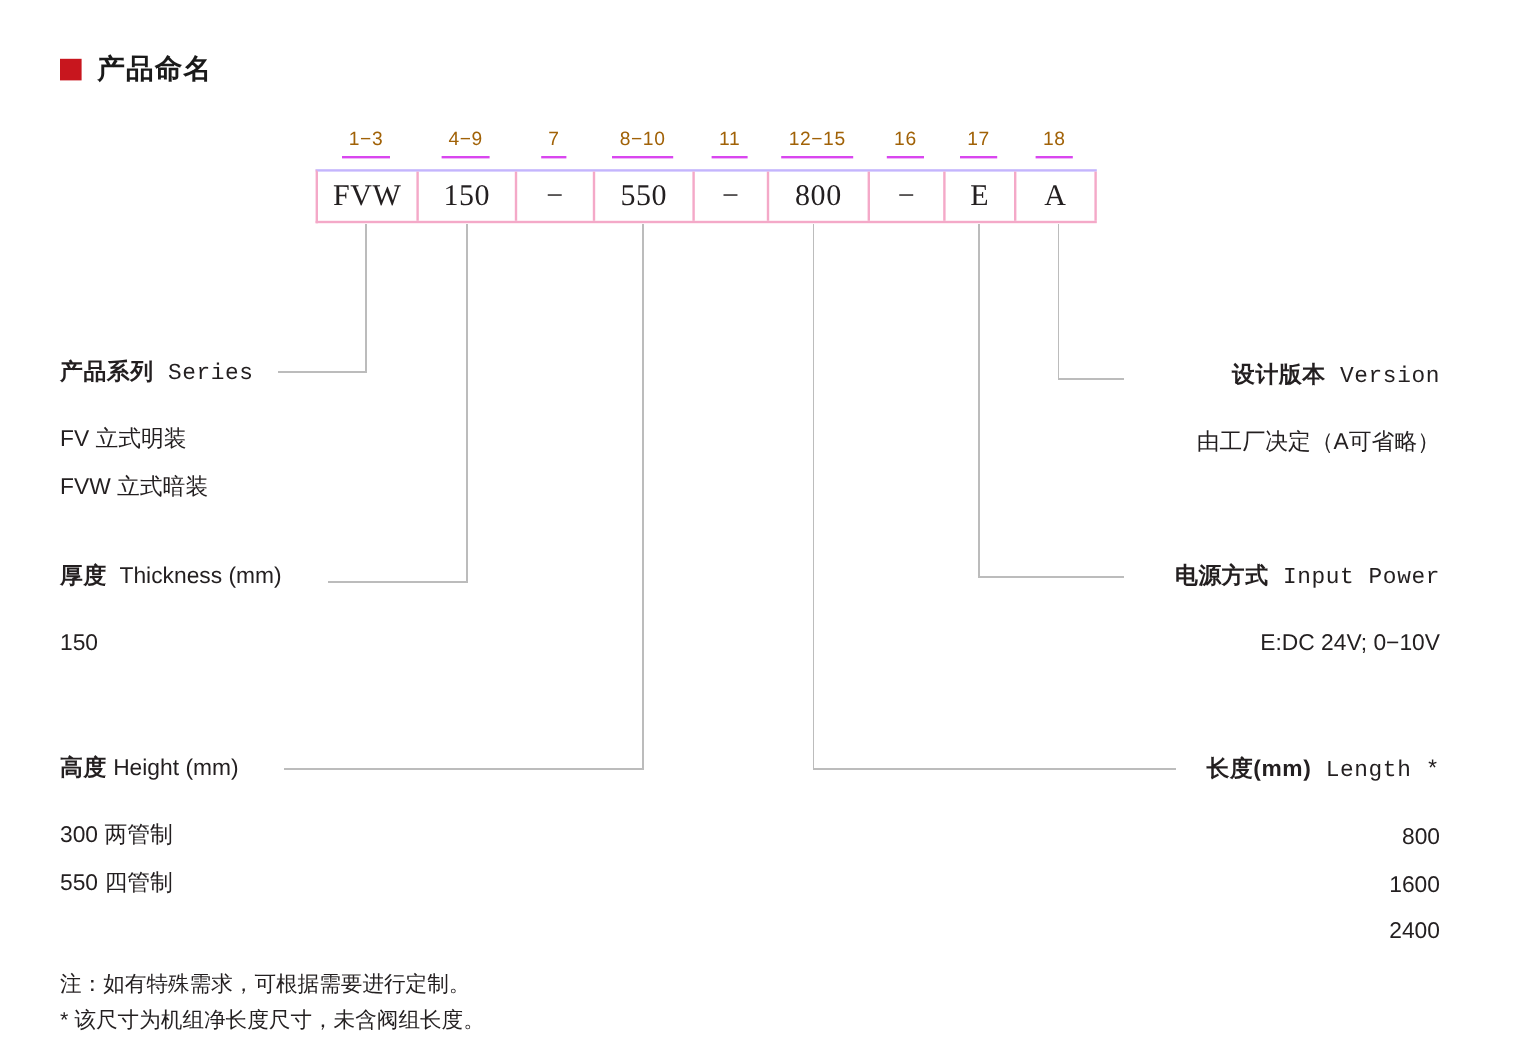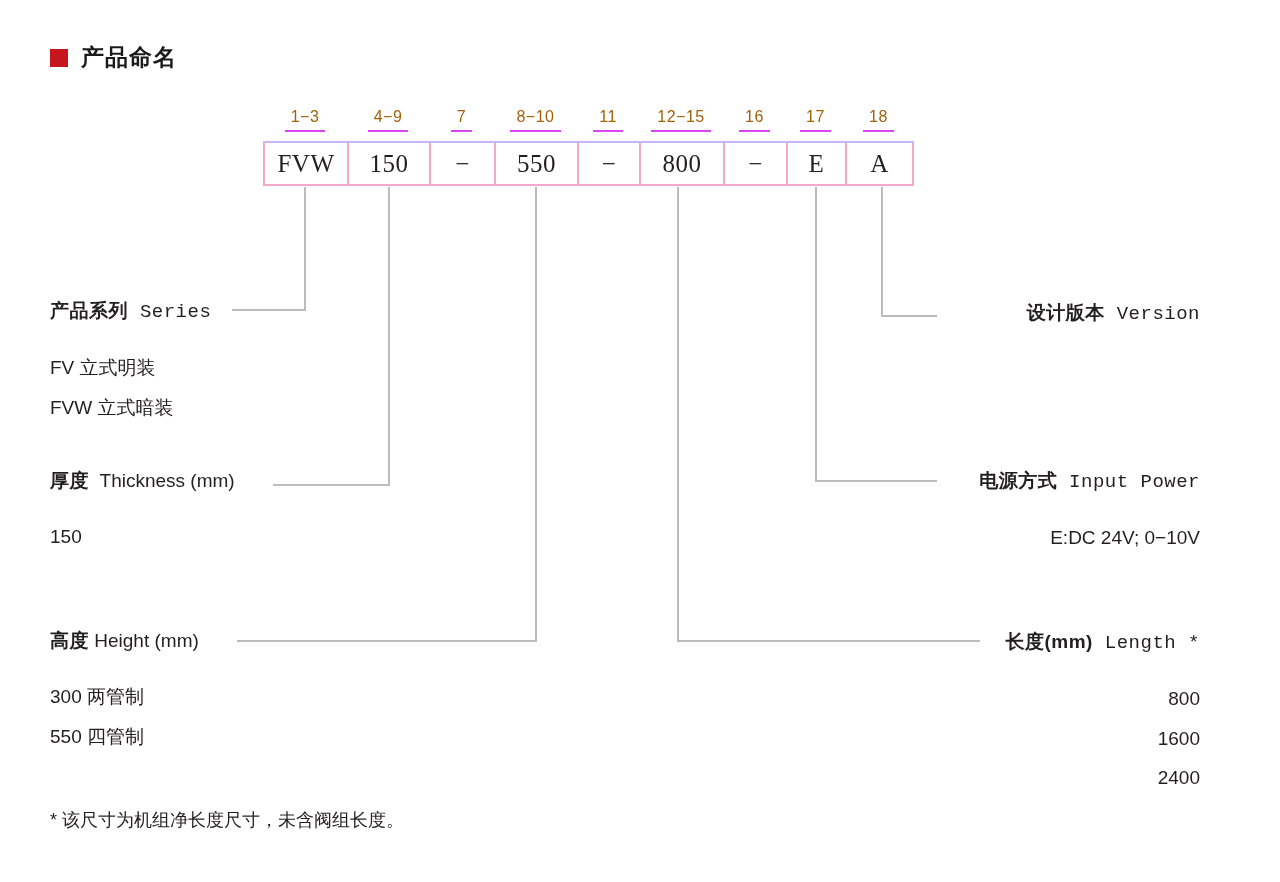--- a/index.html
+++ b/index.html
@@ -249,35 +249,37 @@
       <span class="cjk">高度</span><span class="en-sans">&nbsp;</span><span class="en-sans">Height (mm)</span>
     </div>
     <div class="ann-line gap-sm">300  两管制</div>
     <div class="ann-line gap-md">550  四管制</div>
   </div>
 
   <div class="ann right" style="right:80px; top:302px; width:420px;">
     <div class="ann-title">
       <span class="cjk">设计版本</span><span class="en-mono">&nbsp;</span><span class="en-mono">Version</span>
     </div>
+    <div class="ann-line gap-sm">由工厂决定（A可省略）</div>
   </div>
 
   <div class="ann right" style="right:80px; top:470px; width:420px;">
     <div class="ann-title">
       <span class="cjk">电源方式</span><span class="en-mono">&nbsp;</span><span class="en-mono">Input Power</span>
     </div>
     <div class="ann-line gap-sm">E:DC  24V;  0−10V</div>
   </div>
 
   <div class="ann right" style="right:80px; top:631px; width:420px;">
     <div class="ann-title">
       <span class="cjk">长度(mm)</span><span class="en-mono">&nbsp;</span><span class="en-mono">Length *</span>
     </div>
     <div class="ann-line gap-sm">800</div>
     <div class="ann-line gap-md">1600</div>
     <div class="ann-line gap-md">2400</div>
   </div>
 
   <div class="footnotes">
+    <div class="footnote">注：如有特殊需求，可根据需要进行定制。</div>
     <div class="footnote">* 该尺寸为机组净长度尺寸，未含阀组长度。</div>
   </div>
 
 </div>
 
 </body></html>

